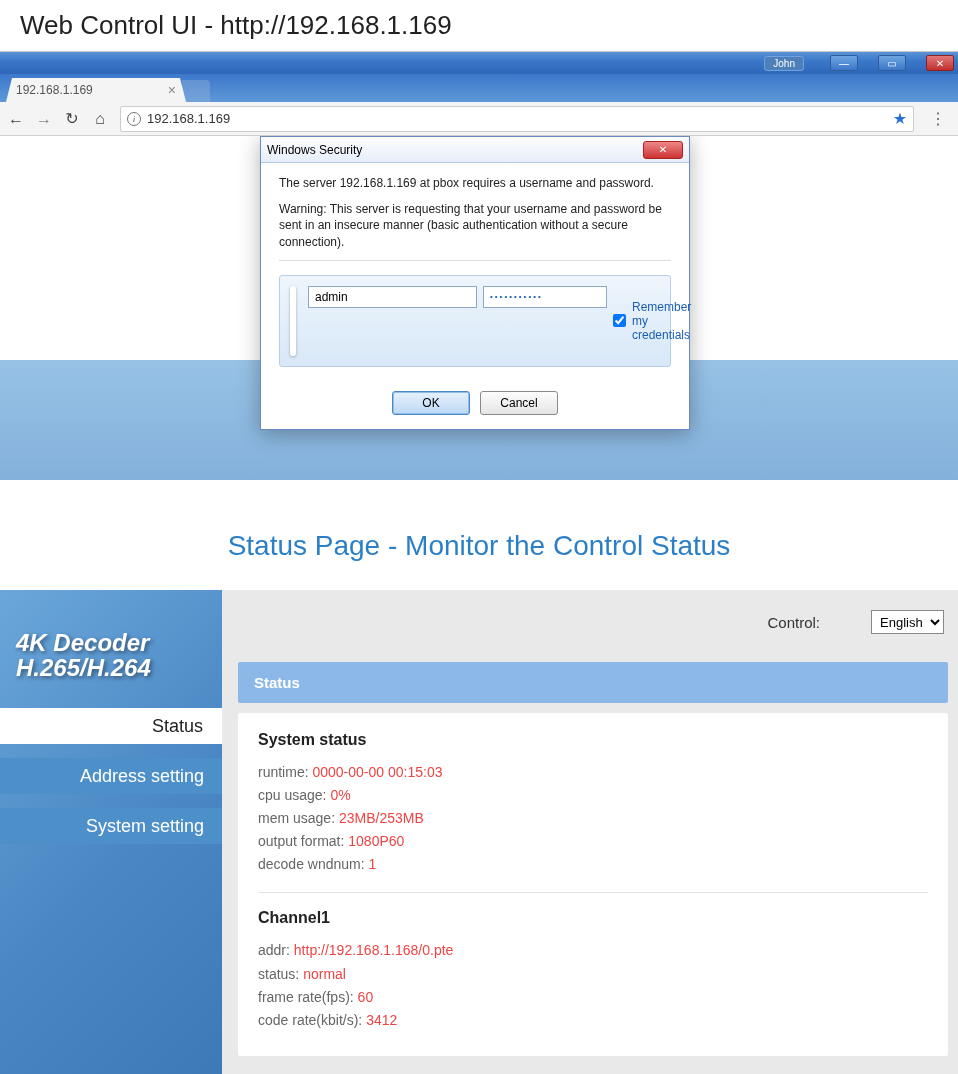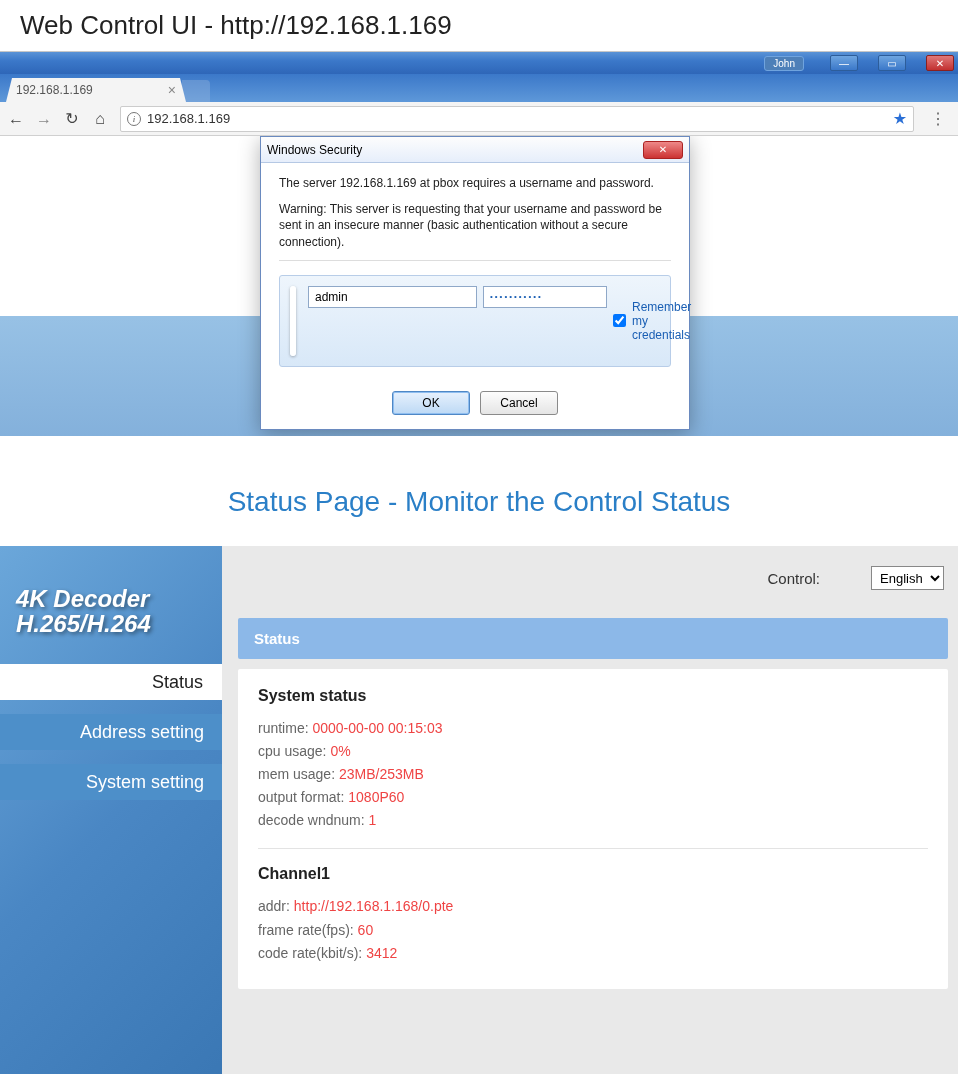--- a/index.html
+++ b/index.html
@@ -58,21 +58,21 @@
   }
   .info-circle {
     width: 14px; height: 14px; border: 1px solid #777; border-radius: 50%;
     display: inline-flex; align-items: center; justify-content: center;
     font-size: 9px; font-style: italic; font-family: Georgia, serif; color: #555;
   }
   .star-icon { margin-left: auto; color: #2a6fd6; font-size: 16px; }
   .menu-dots { color: #666; font-size: 16px; padding: 0 4px; cursor: pointer; }
   
   .browser-viewport {
-    position: relative; height: 300px; overflow: hidden;
+    position: relative; height: 344px; overflow: hidden;
     background: #fff;
   }
   .bg-top { position: absolute; inset: 0; background: #fff; }
   .bg-bottom { position: absolute; left:0; right:0; bottom:0; height: 120px;
     background: linear-gradient(to bottom, #6ba7da, #4f8fcc); opacity: 0.7; }
   
   
   .sec-dialog {
     position: absolute; left: 260px; top: 0; width: 430px;
     border: 1px solid #6a8abf; background: #fff;
@@ -267,18 +267,19 @@
         <div><span class="k">runtime:</span> <span class="v">0000-00-00 00:15:03</span></div>
         <div><span class="k">cpu usage:</span> <span class="v">0%</span></div>
         <div><span class="k">mem usage:</span> <span class="v">23MB/253MB</span></div>
         <div><span class="k">output format:</span> <span class="v">1080P60</span></div>
         <div><span class="k">decode wndnum:</span> <span class="v">1</span></div>
       </div>
       <hr class="divider">
       <div class="block-title">Channel1</div>
       <div class="kv">
         <div><span class="k">addr:</span> <span class="v">http://192.168.1.168/0.pte</span></div>
+        <div><span class="k">status:</span> <span class="v">normal</span></div>
         <div><span class="k">frame rate(fps):</span> <span class="v">60</span></div>
         <div><span class="k">code rate(kbit/s):</span> <span class="v">3412</span></div>
       </div>
     </div>
   </div>
 </div>
 
 </body></html>

